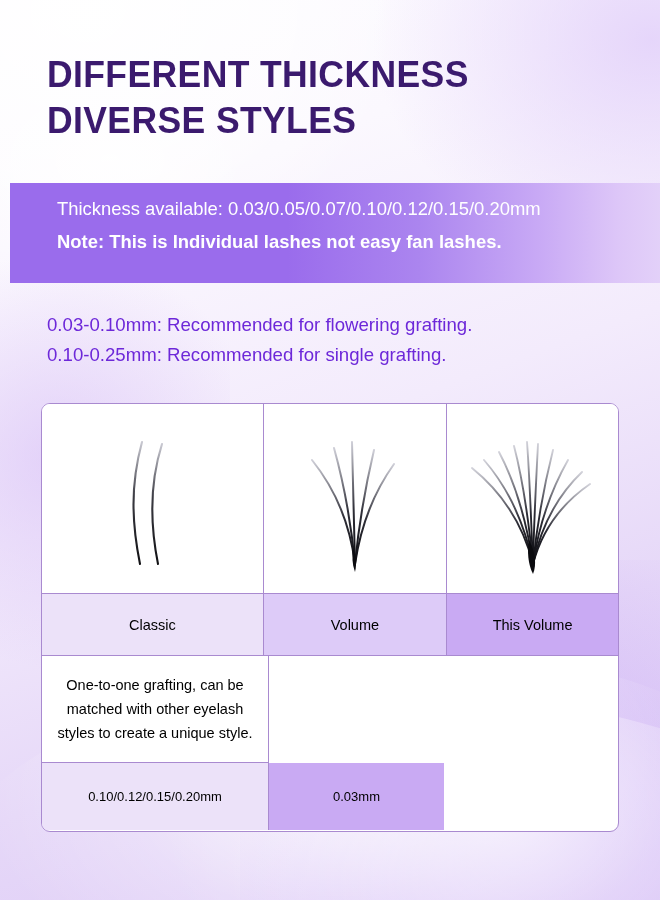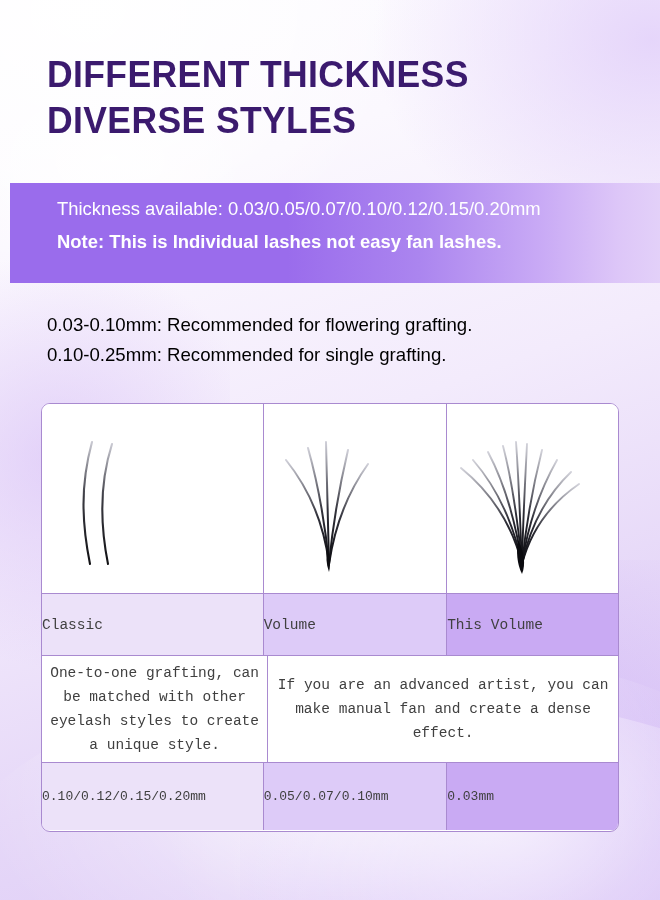--- a/index.html
+++ b/index.html
@@ -73,47 +73,46 @@
     transform:scaleX(.97);transform-origin:left center;
   }
   .band-line2{
     position:absolute;left:47px;top:48px;
     color:#ffffff;font-size:19px;font-weight:bold;white-space:nowrap;
     transform:scaleX(.97);transform-origin:left center;
   }
 
   .reco{
     position:absolute;left:47px;top:310px;width:600px;
-    color:#000000;font-size:19px;line-height:30px;
+    color:#6d28d9;font-size:19px;line-height:30px;
   }
   .reco div{white-space:nowrap;transform:scaleX(.98);transform-origin:left center;}
 
   .table{
     position:absolute;left:41px;top:403px;width:578px;height:429px;
     border:1px solid #a98ad0;
     border-radius:9px;
     box-sizing:border-box;
     overflow:hidden;
     background:#ffffff;
   }
   .row{display:flex;width:100%;box-sizing:border-box;}
   .row-art{height:190px;}
   .row-label{height:62px;}
   .row-desc{height:107px;}
   .row-thick{height:67px;}
 
   .cell{
     box-sizing:border-box;
-    display:flex;align-items:center;justify-content:flex-start;
+    display:flex;align-items:center;justify-content:center;
     text-align:center;
-    color:#404040;
+    color:#000000;
     font-size:14.5px;
     line-height:22px;
     position:relative;
-    font-family:Liberation Mono, monospace;
   }
   .c1{width:227px;}
   .c2{width:188px;}
   .c3{width:175px;}
   .c23{width:351px;}
 
   .bd-r{border-right:1px solid #a98ad0;}
   .bd-b{border-bottom:1px solid #a98ad0;}
 
   .f1{background:#ece2f9;}
@@ -232,32 +231,26 @@
       </div>
       <div class="cell c3 f3 bd-b">
         <span class="label-text">This Volume</span>
       </div>
     </div>
 
     <div class="row row-desc">
       <div class="cell c1 fw bd-r bd-b">
         <span class="desc-text">One-to-one grafting, can be matched with other eyelash styles to create a unique style.</span>
       </div>
-      <div class="cell c23 fw bd-b">
-        <span class="desc-text">If you are an advanced artist, you can make manual fan and create a dense effect.</span>
-      </div>
     </div>
 
     <div class="row row-thick">
       <div class="cell c1 f1 bd-r">
         <span class="thick-text">0.10/0.12/0.15/0.20mm</span>
       </div>
-      <div class="cell c2 f2 bd-r">
-        <span class="thick-text">0.05/0.07/0.10mm</span>
-      </div>
       <div class="cell c3 f3">
         <span class="thick-text">0.03mm</span>
       </div>
     </div>
 
   </div>
 
 </div>
 
 </body></html>

